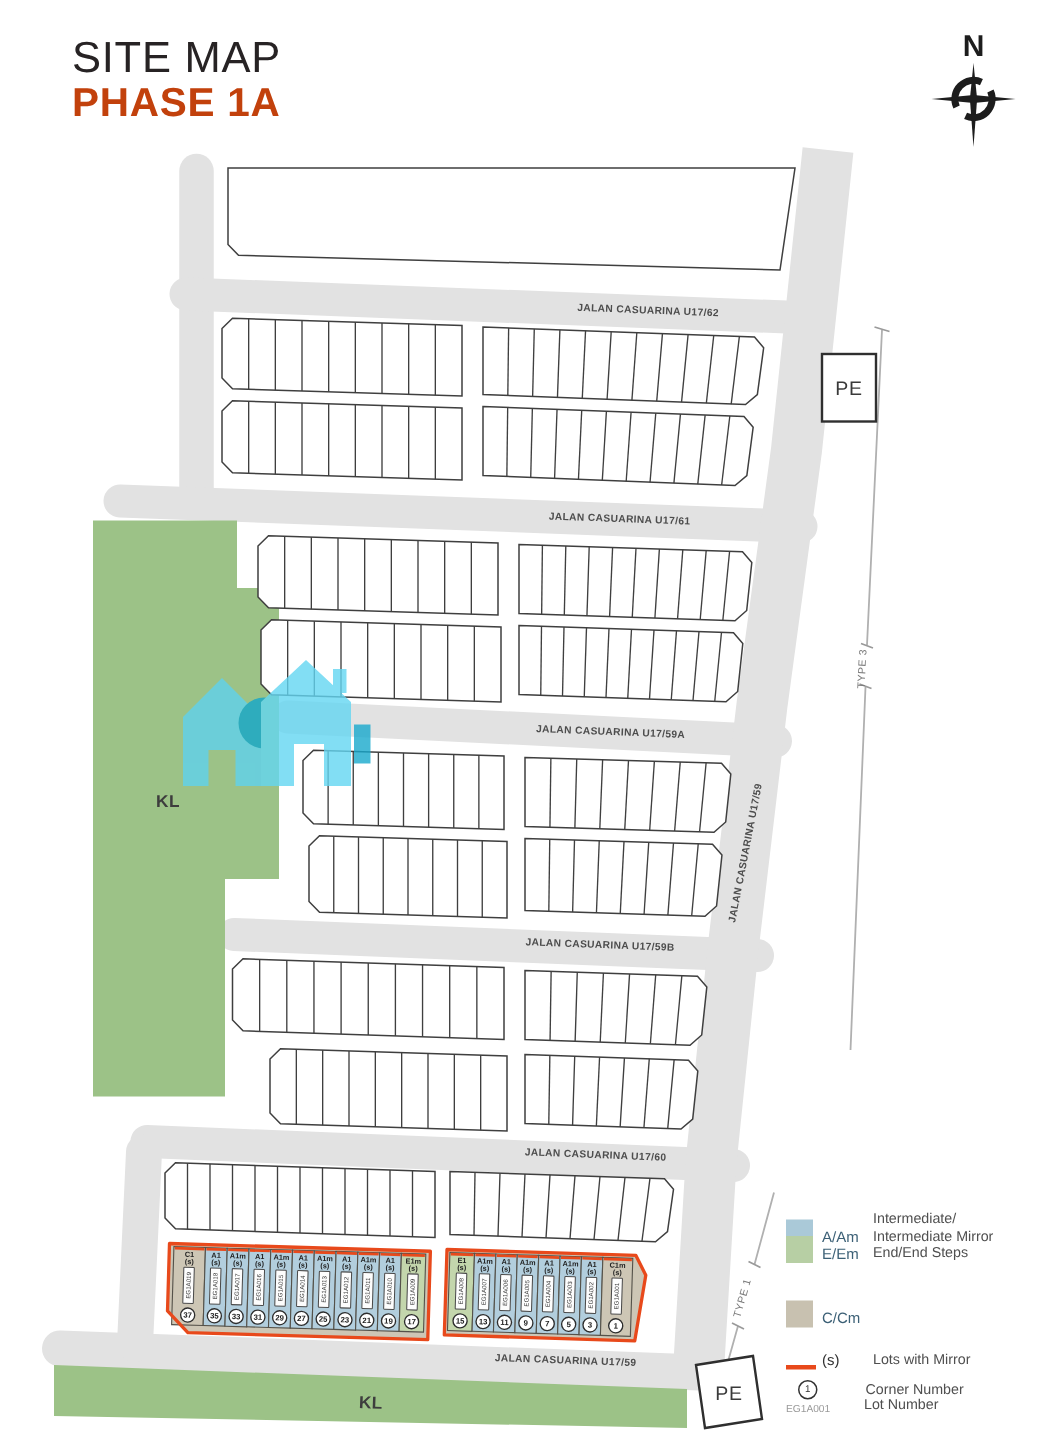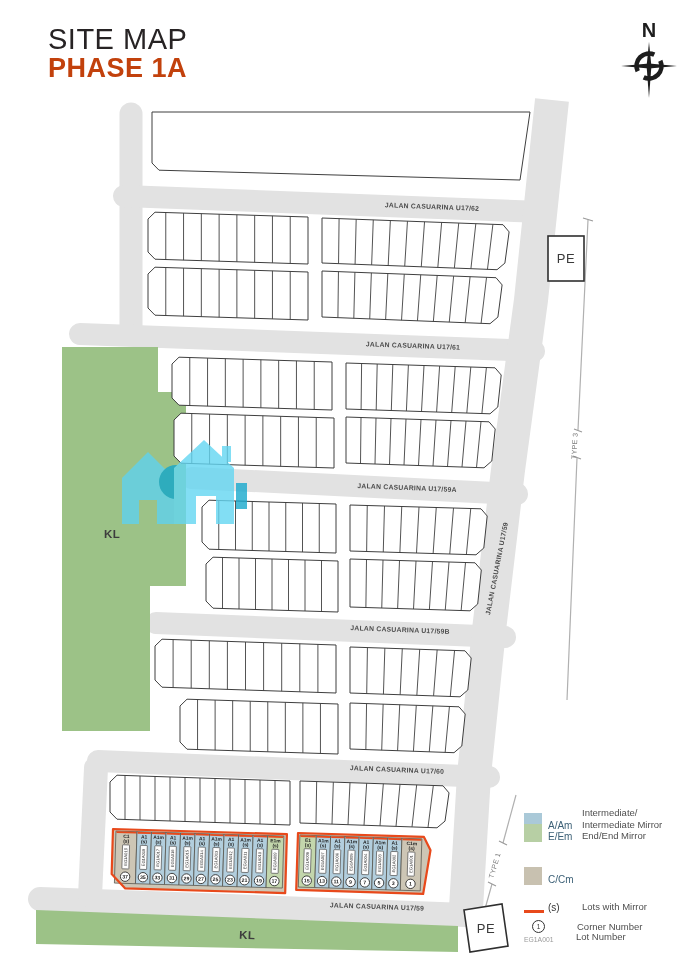--- a/index.html
+++ b/index.html
@@ -448,21 +448,21 @@
   <div class="legend">
     <div class="lg-row" style="top:4px">
       <div class="lg-sw" style="background: rgb(170, 201, 216);"></div>
       <div class="lg-code">A/Am</div>
       <div class="lg-label">Intermediate/
 Intermediate Mirror</div>
     </div>
     <div class="lg-row" style="top:24px">
       <div class="lg-sw" style="background: rgb(183, 207, 164);"></div>
       <div class="lg-code">E/Em</div>
-      <div class="lg-label">End/End Mirror</div>
+      <div class="lg-label">End/End Steps</div>
     </div>
     <div class="lg-row" style="top:67px">
       <div class="lg-sw" style="background: rgb(200, 193, 176);"></div>
       <div class="lg-code">C/Cm</div>
     </div>
     <div class="lg-row" style="top:98px">
       <div class="lg-line" style="background: rgb(232, 73, 27);"></div>
       <div class="lg-code" style="color:#333">(s)</div>
       <div class="lg-label">Lots with Mirror</div>
     </div>

